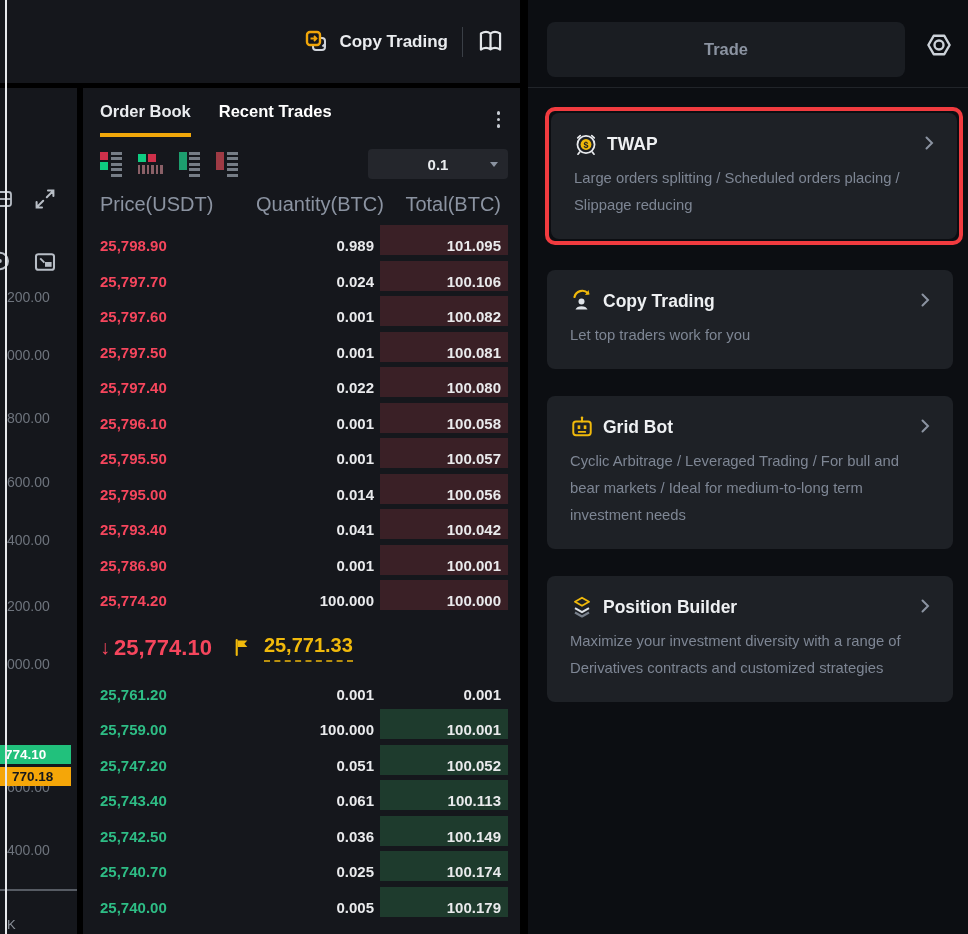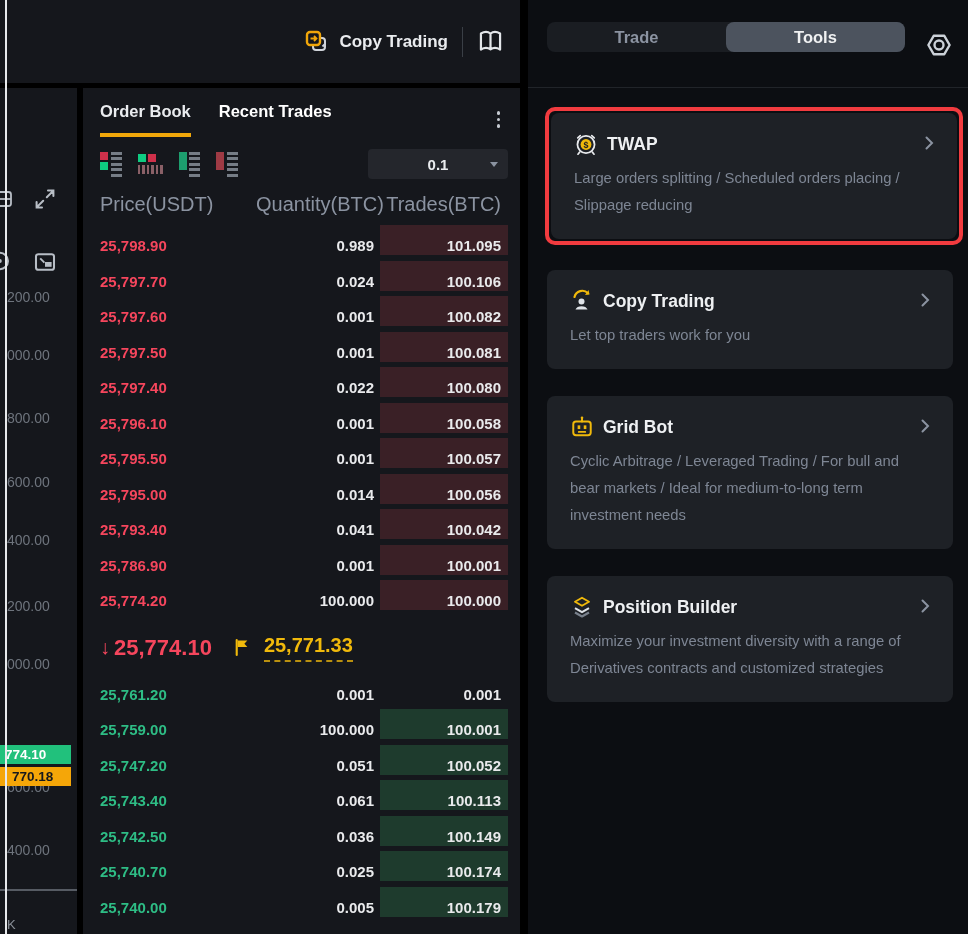--- a/index.html
+++ b/index.html
@@ -63,21 +63,21 @@
   .mid-row { height:58px; display:flex; align-items:center; padding-left:17px; gap:22px; }
   .last-price { display:flex; align-items:center; gap:4px; color:#f6465d; font-size:22px; font-weight:700; }
   .last-price .arr { font-size:20px; }
   .mark-price { display:flex; align-items:center; gap:7px; }
   .mark-price .mp { color:#f0b90b; font-size:20px; font-weight:700; border-bottom:2px dashed rgba(240,185,11,.75); padding-bottom:3px;margin-left:8px; }
 
   
   .vgap { width:8px; background:#000; }
   .tools-panel { width:440px; background:#0c0e12; display:flex; flex-direction:column; }
   .tp-header { height:88px; position:relative; border-bottom:1px solid #212429; }
-  .seg { position:absolute; left:19px; top:22px; width:358px; height:30px; background:#1a1d22; border-radius:8px; display:flex; }
+  .seg { position:absolute; left:19px; top:22px; width:358px; height:55px; background:#1a1d22; border-radius:8px; display:flex; }
   .seg-item { flex:1; display:flex; align-items:center; justify-content:center; font-size:16.5px; font-weight:700; color:#8b93a1; cursor:pointer; border-radius:8px; }
   .seg-item.active { background:#4c535e; color:#f0f1f2; }
   .gear-btn { position:absolute; right:14px; top:30px; cursor:pointer; }
 
   .cards { flex:1; overflow:hidden; }
   .highlight-wrap { margin:19px 5px 0 17px; border:4px solid #f23b3f; border-radius:10px; padding:2px; }
   .card { background:#1e2126; border-radius:8px; padding:19px 23px 20px 23px; cursor:pointer; }
   .card.std { margin:0 15px 0 19px; }
   .card + .highlight-wrap, .cards > .card { }
   .mt25 { margin-top:25px !important; }
@@ -218,21 +218,21 @@
           </div>
           <div class="precision-dd">
             <span class="val">0.1</span>
             <span class="caret"></span>
           </div>
         </div>
 
         <div class="ob-headers">
           <span class="c-price">Price(USDT)</span>
           <span class="c-qty" style="color:#8b93a1">Quantity(BTC)</span>
-          <span class="c-total" style="color:#8b93a1"><span class="t">Trades(BTC)</span></span>
+          <span class="c-total" style="color:#8b93a1"><span class="t">Total(BTC)</span></span>
         </div>
 
         <div class="ob-rows" id="ask-rows">
             <div class="ob-row ask">
               <span class="c-price">25,798.90</span>
               <span class="c-qty">0.989</span>
               <span class="c-total"><span class="fill" style="width: 128px;"></span><span class="t">101.095</span></span>
             </div>
             <div class="ob-row ask">
               <span class="c-price">25,797.70</span>
@@ -340,21 +340,20 @@
       </div>
     </div>
   </div>
 
   <div class="vgap"></div>
 
   <div class="tools-panel">
     <div class="tp-header">
       <div class="seg">
         <div class="seg-item">Trade</div>
-        <div class="seg-item active">Tools</div>
       </div>
       <svg class="gear-btn" width="30" height="30" viewBox="0 0 24 24">
         <path d="M20.5 12l-4.25 7.36h-8.5L3.5 12l4.25-7.36h8.5z" fill="none" stroke="#ccd1d8" stroke-width="1.9" stroke-linejoin="round"></path>
         <circle cx="12" cy="12" r="3.6" fill="none" stroke="#ccd1d8" stroke-width="1.9"></circle>
       </svg>
     </div>
 
     <div class="cards">
 
       <div class="highlight-wrap">

